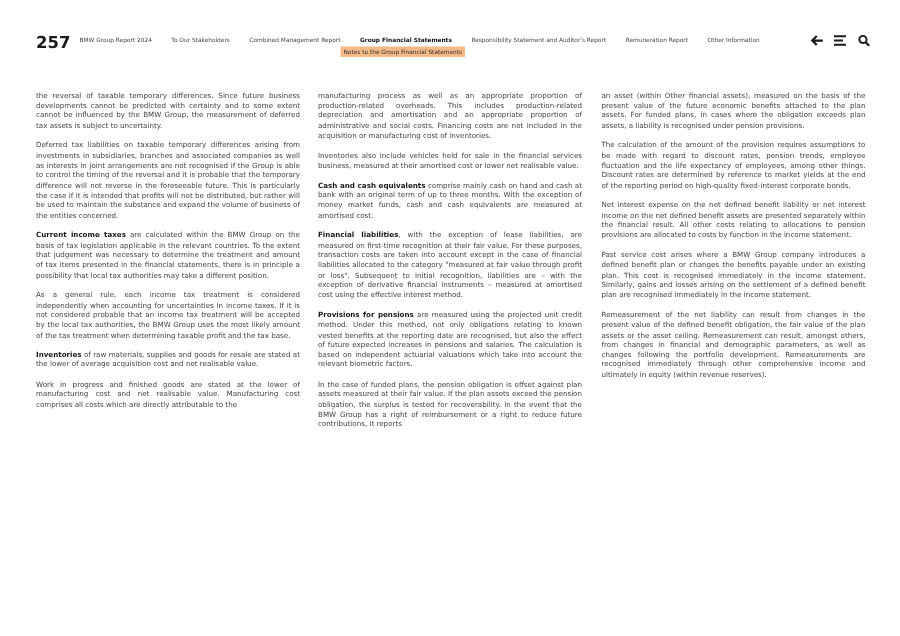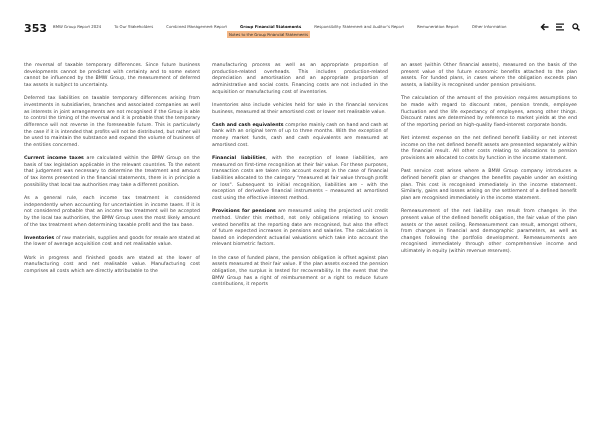--- a/index.html
+++ b/index.html
@@ -16,21 +16,21 @@
   .col { position: absolute; top: 62px; width: 176px; font-size: 4.75px; line-height: 6.65px; text-align: justify; color: #444; }
   .col p { margin: 0 0 6.6px 0; }
   .col b { color: #1a1a1a; }
   #c1 { left: 24px; }
   #c2 { left: 212px; }
   #c3 { left: 401px; }
 </style>
 </head>
 <body>
 
-<div class="page-num">353</div>
+<div class="page-num">257</div>
 
 <div class="nav">
   <span>BMW Group Report 2024</span>
   <span>To Our Stakeholders</span>
   <span>Combined Management Report</span>
   <span class="active">Group Financial Statements</span>
   <span>Responsibility Statement and Auditor's Report</span>
   <span>Remuneration Report</span>
   <span>Other Information</span>
 </div>

